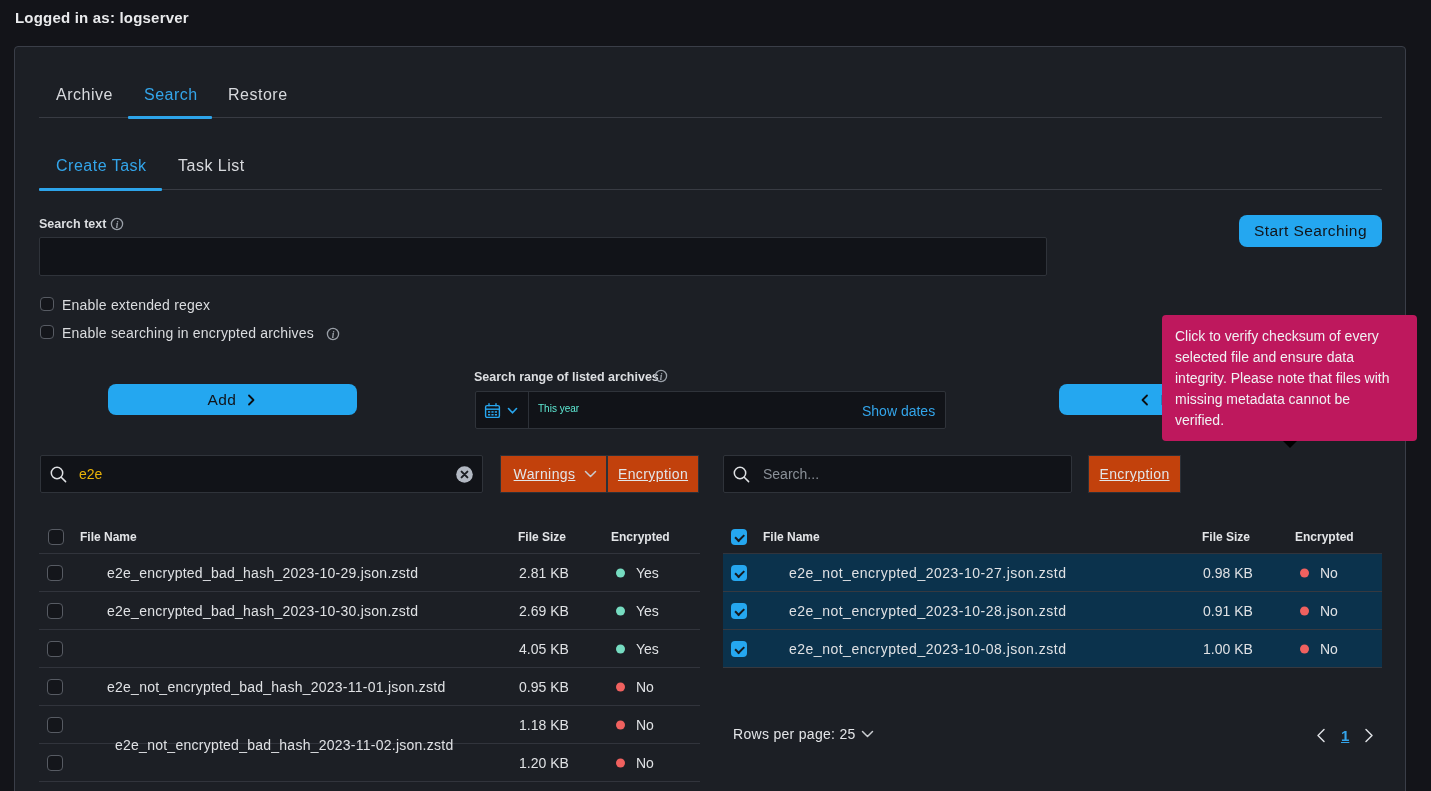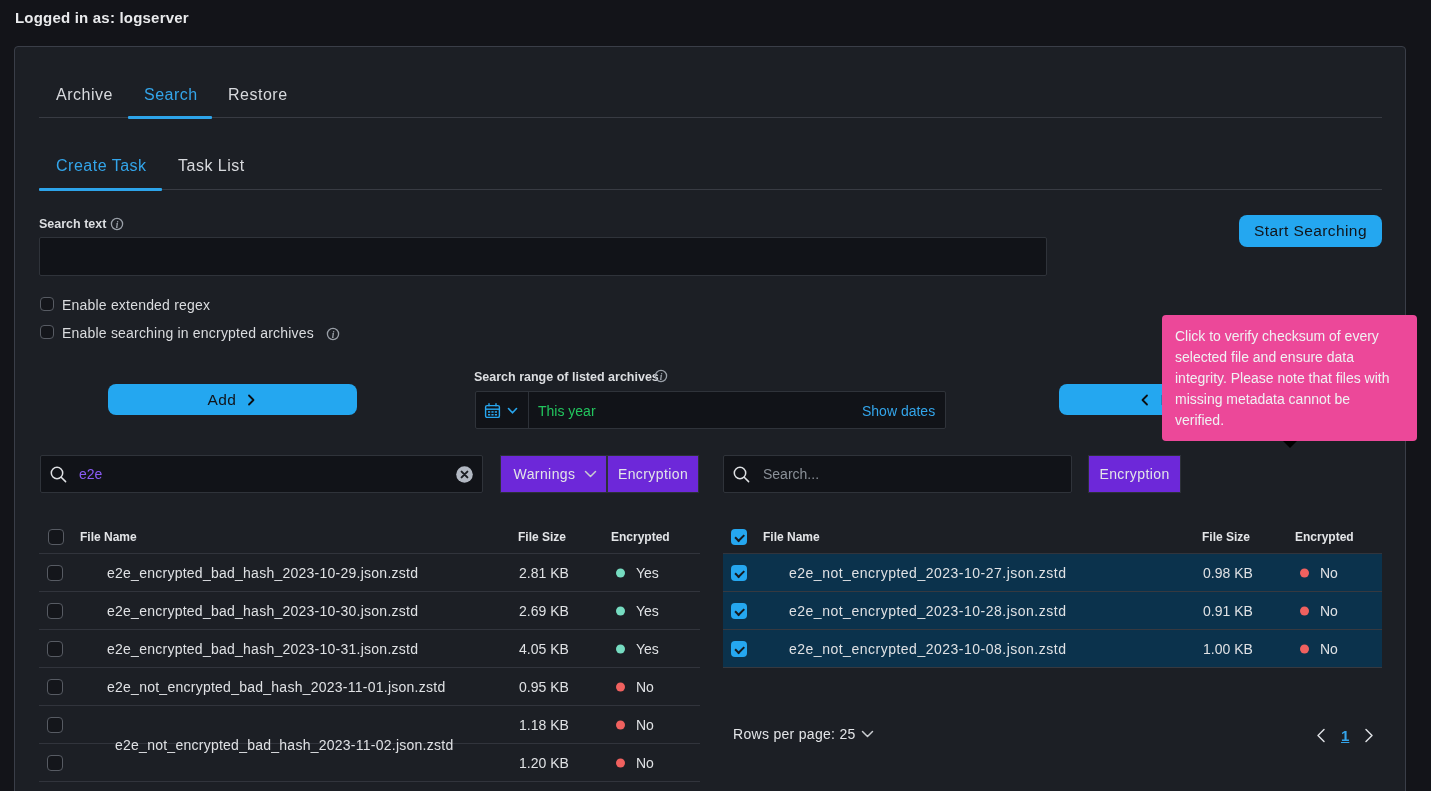--- a/index.html
+++ b/index.html
@@ -16,22 +16,22 @@
   .underline { background:#2da4ea; height:3px; border-radius:1px; }
   .label { font-size:12.5px; font-weight:bold; color:#dcdee1; }
   .input { background:#111318; border:1px solid #2f333a; border-radius:2px; }
   .btn { background:#24a7f0; border-radius:8px; color:#111419; font-size:15.5px; letter-spacing:0.4px; font-weight:500;
      display:flex; align-items:center; justify-content:center; }
   .ckbox { width:16px; height:16px; background:#14161b; border:1px solid #575b63; border-radius:4px; }
   .ckboxon { width:16px; height:16px; background:#25a7f0; border-radius:4px; }
   .ckboxon::after { content:""; position:absolute; left:4px; top:4.5px; width:7px; height:3.5px;
      border-left:2px solid #17191d; border-bottom:2px solid #17191d; transform:rotate(-45deg); }
   .cklabel { font-size:14px; letter-spacing:0.2px; color:#dadcdf; }
-  .toolbtn { background:#6d28d9; border:1px solid #2d3138; color:#e3e5e8; font-size:14px; letter-spacing:0.4px;
-     display:flex; align-items:center; justify-content:center; }
+  .toolbtn { background:#c2410c; border:1px solid #2d3138; color:#e3e5e8; font-size:14px; letter-spacing:0.4px;
+     display:flex; align-items:center; justify-content:center;text-decoration:underline; }
   .row { position:absolute; height:38px; border-bottom:1px solid #31343c; }
   .selrow { border-bottom:1px solid #363940 !important; }
   .fname { position:absolute; font-size:14px; letter-spacing:0.2px; color:#dfe1e4; top:50%; transform:translateY(-50%); white-space:nowrap; }
   .fsize { position:absolute; font-size:14px; color:#dfe1e4; top:50%; transform:translateY(-50%); }
   .dot { position:absolute; width:9px; height:9px; border-radius:50%; top:50%; transform:translateY(-50%); }
   .encr { position:absolute; font-size:14px; color:#dfe1e4; top:50%; transform:translateY(-50%); }
   .hcell { position:absolute; font-size:12px; font-weight:bold; color:#e3e5e8; top:50%; transform:translateY(-50%); }
   #ltable .fname { letter-spacing:0.25px; }
   #rtable .fname { letter-spacing:0.5px; }
   .hcell { margin-top:2px; }
@@ -101,32 +101,32 @@
         <rect x="7.4" y="9.2" width="2.2" height="1.5"></rect>
         <rect x="10.8" y="9.2" width="2.2" height="1.5"></rect>
       <rect x="4" y="12" width="2.2" height="1.5"></rect>
         <rect x="7.4" y="12" width="2.2" height="1.5"></rect>
         <rect x="10.8" y="12" width="2.2" height="1.5"></rect>
     </g>
   </svg>
   <svg class="abs" style="left:507px; top:407px;" width="11" height="8" viewBox="0 0 11 8">
     <path d="M1.5 1.5 L5.5 5.8 L9.5 1.5" fill="none" stroke="#28a7f0" stroke-width="1.6" stroke-linecap="round" stroke-linejoin="round"></path>
   </svg>
-  <div class="abs" style="left:538px; top:403px; font-size:14px; color:#22c55e;text-align:right;">This year</div>
+  <div class="abs" style="left:538px; top:403px; font-size:10px; color:#5eead4;text-align:right;">This year</div>
   <div class="abs blue" style="left:862px; top:403px; font-size:14px;">Show dates</div>
 
-  <div class="abs" id="tooltip" style="left:1162px; top:315px; width:255px; height:126px; background:#ec4899;
+  <div class="abs" id="tooltip" style="left:1162px; top:315px; width:255px; height:126px; background:#be185d;
        border-radius:4px; color:#f0f1f3; font-size:14px; line-height:21px; padding:11px 0 0 13px;">
     Click to verify checksum of every<br>selected file and ensure data<br>integrity. Please note that files with<br>missing metadata cannot be<br>verified.
   </div>
   <div class="abs" style="left:1283px; top:441px; width:0; height:0; border-left:7px solid transparent;
        border-right:7px solid transparent; border-top:7px solid #000;"></div>
 
   <div class="abs input" style="left:40px; top:455px; width:443px; height:38px;"></div>
-  <div class="abs" style="left:79px; top:466px; font-size:14px; color:#8b5cf6;">e2e</div>
+  <div class="abs" style="left:79px; top:466px; font-size:14px; color:#eab308;">e2e</div>
   <svg class="abs" style="left:50px; top:466px;" width="17" height="17" viewBox="0 0 17 17">
     <circle cx="7" cy="7" r="5.7" fill="none" stroke="#dfe1e4" stroke-width="1.5"></circle>
     <line x1="11.2" y1="11.2" x2="15.6" y2="15.6" stroke="#dfe1e4" stroke-width="1.5" stroke-linecap="round"></line>
   </svg>
   <svg class="abs" style="left:456px; top:466px;" width="17" height="17" viewBox="0 0 17 17">
     <circle cx="8.5" cy="8.5" r="8.3" fill="#b2b8c2"></circle>
     <path d="M5.6 5.6 L11.4 11.4 M11.4 5.6 L5.6 11.4" stroke="#1b1e24" stroke-width="2" stroke-linecap="round"></path>
   </svg>
   <div class="abs toolbtn" style="left:500px; top:455px; width:107px; height:38px;">
       <span style="margin-right:18px;">Warnings</span>
@@ -160,21 +160,20 @@
     </div>
     <div class="row" style="left:0; top:76px; width:661px;">
       <div class="ckbox abs" style="left:8px; top:11px;"></div>
       <div class="fname" style="left:68px;">e2e_encrypted_bad_hash_2023-10-30.json.zstd</div>
       <div class="fsize" style="left:480px;">2.69 KB</div>
       <div class="dot" style="left:577px; background:#76dcc1;"></div>
       <div class="encr" style="left:597px;">Yes</div>
     </div>
     <div class="row" style="left:0; top:114px; width:661px;">
       <div class="ckbox abs" style="left:8px; top:11px;"></div>
-      <div class="fname" style="left:68px;">e2e_encrypted_bad_hash_2023-10-31.json.zstd</div>
       <div class="fsize" style="left:480px;">4.05 KB</div>
       <div class="dot" style="left:577px; background:#76dcc1;"></div>
       <div class="encr" style="left:597px;">Yes</div>
     </div>
     <div class="row" style="left:0; top:152px; width:661px;">
       <div class="ckbox abs" style="left:8px; top:11px;"></div>
       <div class="fname" style="left:68px;">e2e_not_encrypted_bad_hash_2023-11-01.json.zstd</div>
       <div class="fsize" style="left:480px;">0.95 KB</div>
       <div class="dot" style="left:577px; background:#f0615f;"></div>
       <div class="encr" style="left:597px;">No</div>

